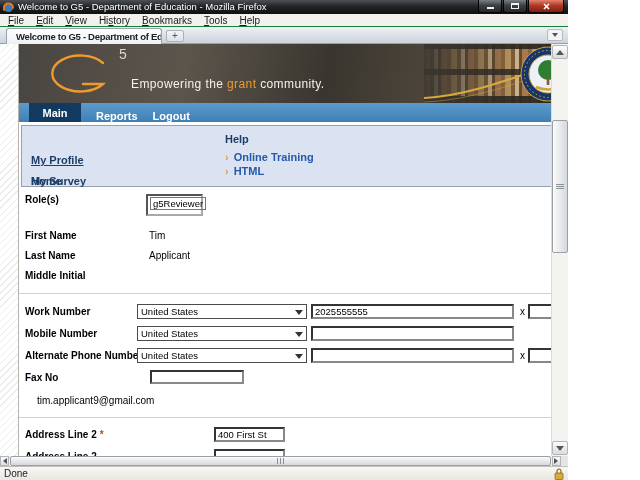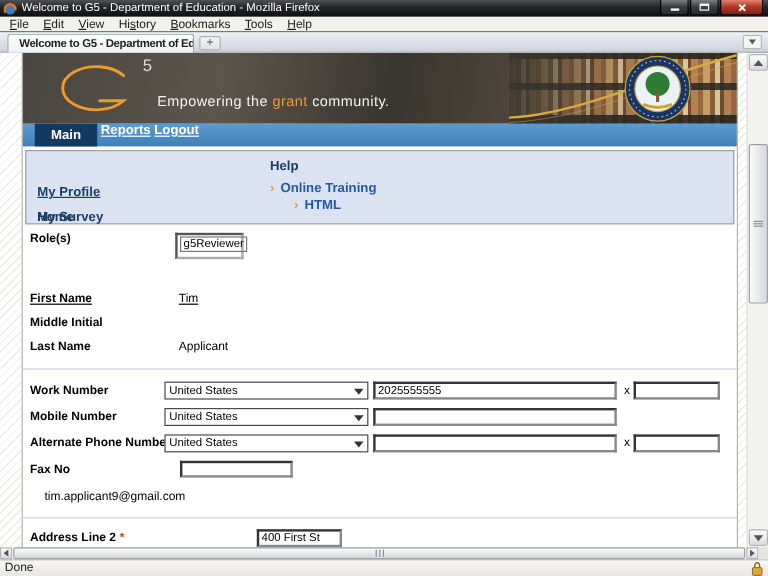--- a/index.html
+++ b/index.html
@@ -1,18 +1,18 @@
 <!DOCTYPE html>
 <html><head>
 <meta charset="utf-8">
 <style>
   * { margin:0; padding:0; box-sizing:border-box; }
   html,body { width:640px; height:480px; overflow:hidden; }
   body { font-family:"Liberation Sans", sans-serif; }
-  .window { position:relative; width:640px; height:480px; background:#ececec; }
+  .window { position:relative; width:568px; height:480px; background:#ececec; }
 
   
   .titlebar { height:14px; display:flex; align-items:center; gap:4px; padding-left:3px;
     background:linear-gradient(#4d5156,#232527 45%,#0e0f10); }
   .titlebar .title { flex:1; color:#fff; font-size:9.5px; line-height:14px; white-space:nowrap; overflow:hidden; }
   .win-btns { display:flex; align-self:flex-start; margin-right:4px; }
   .wbtn { height:13px; margin-left:1px; border:1px solid #050505; border-top:none; border-radius:0 0 3px 3px;
     background:linear-gradient(#7a7e83,#3c3f42 45%,#26282a); display:flex; align-items:center; justify-content:center; }
   .wbtn.min,.wbtn.max { width:24px; }
   .wbtn.close { width:36px; background:linear-gradient(#e2826f,#b13a27 45%,#7e1f12); }
@@ -51,46 +51,46 @@
   .tagline .grant { color:#f09a2c; }
   .books { position:absolute; right:0; top:0; width:190px; height:59px;
     background:
       linear-gradient(90deg, rgba(58,54,47,0.95) 0, rgba(58,54,47,0.15) 45%, rgba(58,54,47,0) 70%),
       linear-gradient(180deg, rgba(40,36,30,0.9) 0 5px, rgba(0,0,0,0) 5px 25px, rgba(40,36,30,0.85) 25px 31px, rgba(0,0,0,0) 31px 52px, rgba(40,36,30,0.9) 52px 59px),
       repeating-linear-gradient(90deg,#c59e66 0 6px,#8a5f38 6px 10px,#d9c59b 10px 14px,#6e4a2e 14px 17px,#b28052 17px 23px,#97683d 23px 27px); }
   .gold-curve { position:absolute; right:0; top:0; }
   .seal { position:absolute; right:38px; top:2px; }
 
   
-  .navbar { height:19px; display:flex; align-items:flex-start; background:linear-gradient(#5d9bcd,#3f7fb5);
+  .navbar { height:19px; display:flex; align-items:flex-end; background:linear-gradient(#5d9bcd,#3f7fb5);
     font-size:11px; font-weight:bold; color:#fff; }
   .nav-main { width:52px; height:19px; margin-left:10px; background:#12395f; display:flex; align-items:center; justify-content:center; }
-  .nav-item { margin-left:3px;text-decoration:underline; }
+  .nav-item { margin-left:15px; }
 
   
   .subnav { position:relative; margin:3px 2px 0 2px; height:62px; background:#dbe3f2; border:1px solid #98a0ac;
     font-size:11px; font-weight:bold; }
   .sn-left { position:absolute; left:9px; color:#1c3e66; }
   .sn-home { top:7px;margin-top:42px; } .sn-profile { top:28px;text-decoration:underline; } .sn-survey { top:49px; }
   .sn-help { position:absolute; left:203px; top:7px; color:#1c3e66; }
   .sn-link { position:absolute; left:203px; color:#2458a8; white-space:nowrap; }
-  .sn-link1 { top:25px; } .sn-link2 { top:39px;margin-left:20px; }
+  .sn-link1 { top:25px; } .sn-link2 { top:39px; }
   .sn-bullet { color:#e89c3c; margin-right:5px; }
 
   
   .form { padding-top:7px; font-size:10px; color:#000; }
   .row { display:flex; align-items:center; padding-left:6px; }
   .row .lbl { width:112px; flex:none; font-weight:bold; white-space:nowrap; }
   .req { color:#cc4400; margin-left:3px; }
   .row-role { align-items:flex-start; }
   .listbox { margin-left:9px; width:57px; height:22px; border:2px inset #a8a8a8; background:#fff; }
   .listbox .opt { display:inline-block; margin:1px 2px; padding:0 2px; border:1px solid #777; font-size:9.5px; }
   .val { margin-left:12px; font-size:10px; }
   .row-name { height:15px; }
-  .mt12 { margin-top:26px;text-decoration:underline; } .mt6 { margin-top:6px; } .mt5 { margin-top:5px; } .mt8 { margin-top:8px; } .mt4 { margin-top:4px; }
+  .mt12 { margin-top:12px; } .mt6 { margin-top:6px; } .mt5 { margin-top:5px; } .mt8 { margin-top:8px; } .mt4 { margin-top:4px; }
   .sep { border-top:1px solid #c8d2e6; margin-top:10px; margin-bottom:8px; }
   .sep2 { border-top:1px solid #c8d2e6; margin-top:9px; margin-bottom:7px; }
   .row-phone { height:18px; }
   .sel { position:relative; width:170px; height:15px; border:1px solid #4a4a4a; background:#fff;
     display:flex; align-items:center; padding-left:3px; font-size:9.5px; }
   .sel-arrow { position:absolute; right:3px; top:5px; width:0; height:0;
     border-left:4px solid transparent; border-right:4px solid transparent; border-top:5px solid #333; }
   input.tin { margin-left:4px; width:203px; height:15px; border:2px inset #888; background:#fff; font-size:9.5px; padding:0 2px;
     font-family:"Liberation Sans", sans-serif; }
   .ext-x { margin:0 3px 0 6px; font-size:10px; }
@@ -224,26 +224,26 @@
             <div class="listbox">
               <span class="opt">g5Reviewer</span>
             </div>
           </div>
 
           <div class="row row-name mt12">
             <span class="lbl">First Name</span>
             <span class="val">Tim</span>
           </div>
           <div class="row row-name mt5">
+            <span class="lbl">Last Name</span>
+            <span class="val">Applicant</span>
+          </div>
+          <div class="row row-name mt5">
             <span class="lbl">Middle Initial</span>
             <span class="val"></span>
-          </div>
-          <div class="row row-name mt5">
-            <span class="lbl">Last Name</span>
-            <span class="val">Applicant</span>
           </div>
 
           <div class="sep"></div>
 
           <div class="row row-phone">
             <span class="lbl">Work Number</span>
             <div class="sel">
               <span>United States</span>
               <span class="sel-arrow"></span>
             </div>

